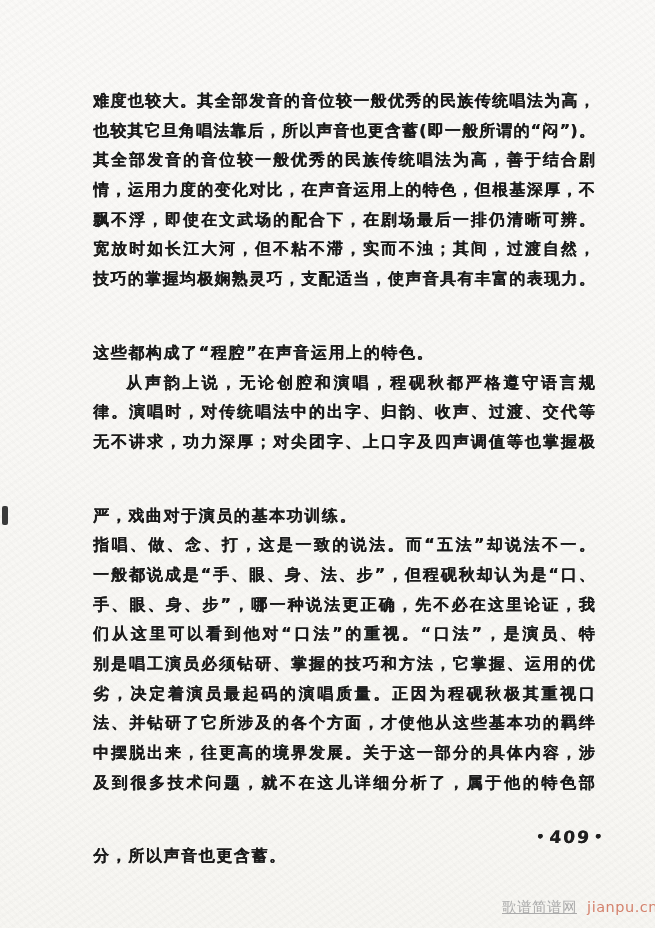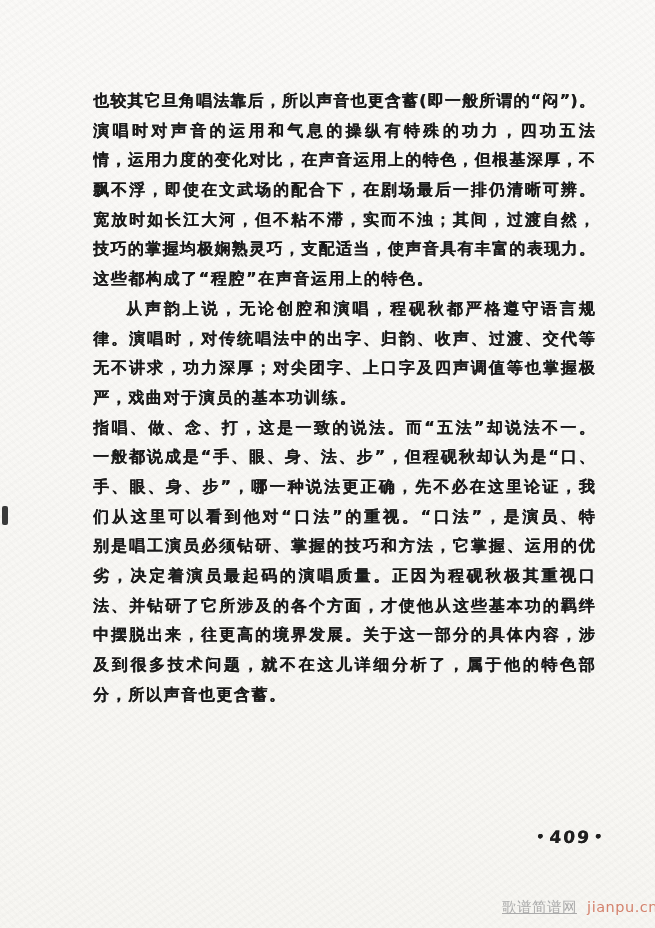--- a/index.html
+++ b/index.html
@@ -42,20 +42,21 @@
     text-justify: inter-character;
     overflow: hidden;
     white-space: normal;
     letter-spacing: 0.3px;
     text-shadow: 0.3px 0 0 var(--ink, #1b1b1b);
   }
   .line.para-end {
     text-align: center;
     text-align-last: left;
     letter-spacing: 1.6px;
+    margin-top: 44px;
   }
   .line.indent {
     padding-left: 33px;
   }
   .page-number {
     position: absolute;
     left: 533px;
     top: 827px;
     font-size: 17px;
     font-weight: 700;
@@ -86,22 +87,23 @@
     width: 6px;
     height: 19px;
     border-radius: 2px;
     background: #3a3a3a;
   }
 </style>
 </head>
 <body>
 
 <div class="text-block" id="text-block">
+    <div class="line">难度也较大。其全部发音的音位较一般优秀的民族传统唱法为高，</div>
     <div class="line">也较其它旦角唱法靠后，所以声音也更含蓄(即一般所谓的“闷”)。</div>
-    <div class="line">演唱时对声音的运用和气息的操纵有特殊的功力，四功五法</div>
+    <div class="line">其全部发音的音位较一般优秀的民族传统唱法为高，善于结合剧</div>
     <div class="line">情，运用力度的变化对比，在声音运用上的特色，但根基深厚，不</div>
     <div class="line">飘不浮，即使在文武场的配合下，在剧场最后一排仍清晰可辨。</div>
     <div class="line">宽放时如长江大河，但不粘不滞，实而不浊；其间，过渡自然，</div>
     <div class="line">技巧的掌握均极娴熟灵巧，支配适当，使声音具有丰富的表现力。</div>
     <div class="line para-end">这些都构成了“程腔”在声音运用上的特色。</div>
     <div class="line indent">从声韵上说，无论创腔和演唱，程砚秋都严格遵守语言规</div>
     <div class="line">律。演唱时，对传统唱法中的出字、归韵、收声、过渡、交代等</div>
     <div class="line">无不讲求，功力深厚；对尖团字、上口字及四声调值等也掌握极</div>
     <div class="line para-end">严，戏曲对于演员的基本功训练。</div>
     <div class="line">指唱、做、念、打，这是一致的说法。而“五法”却说法不一。</div>

